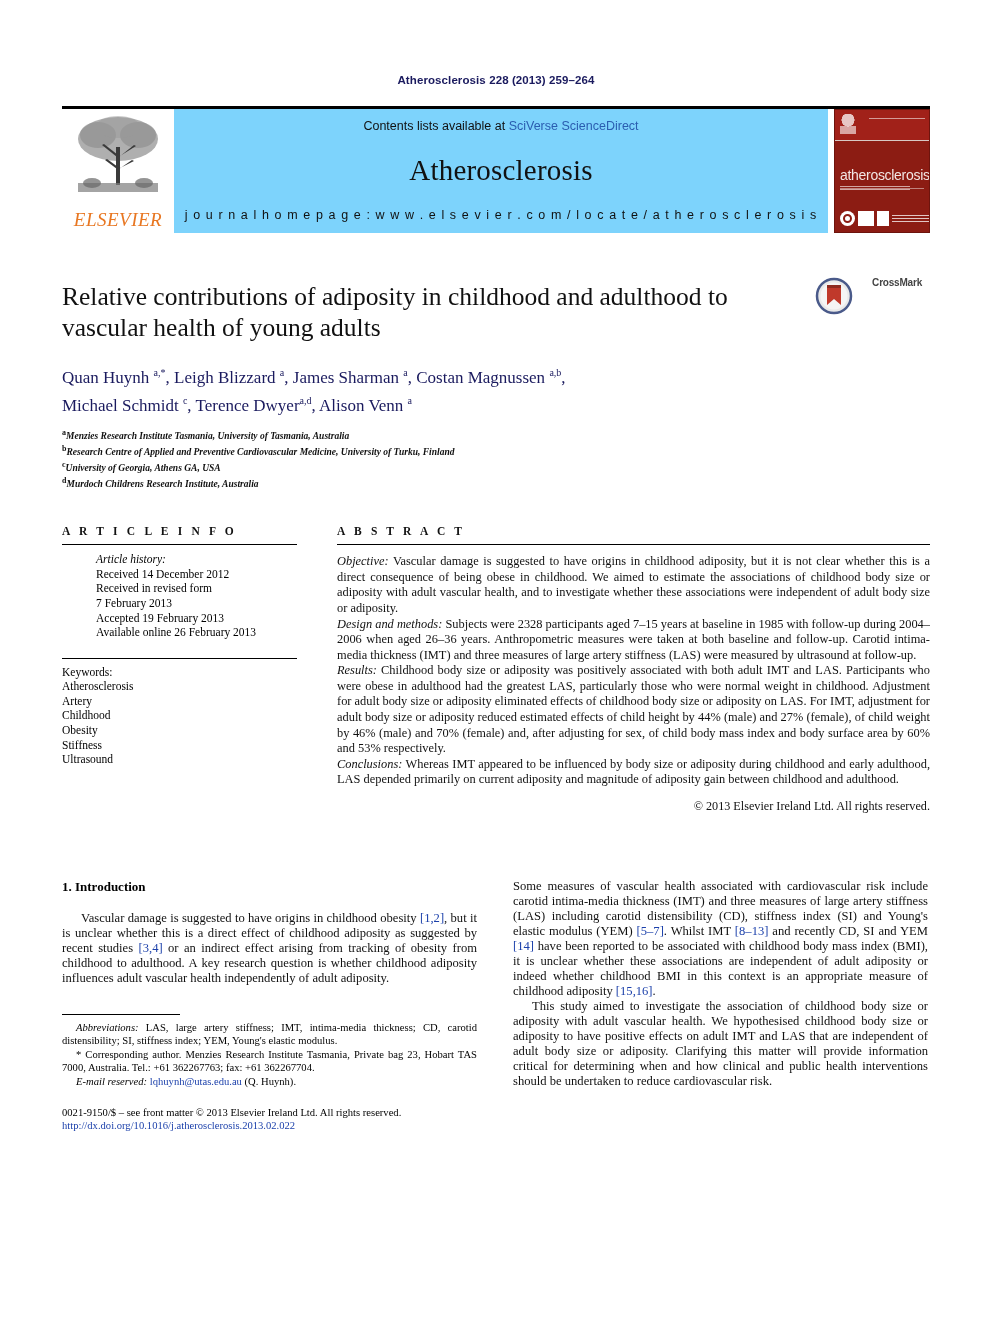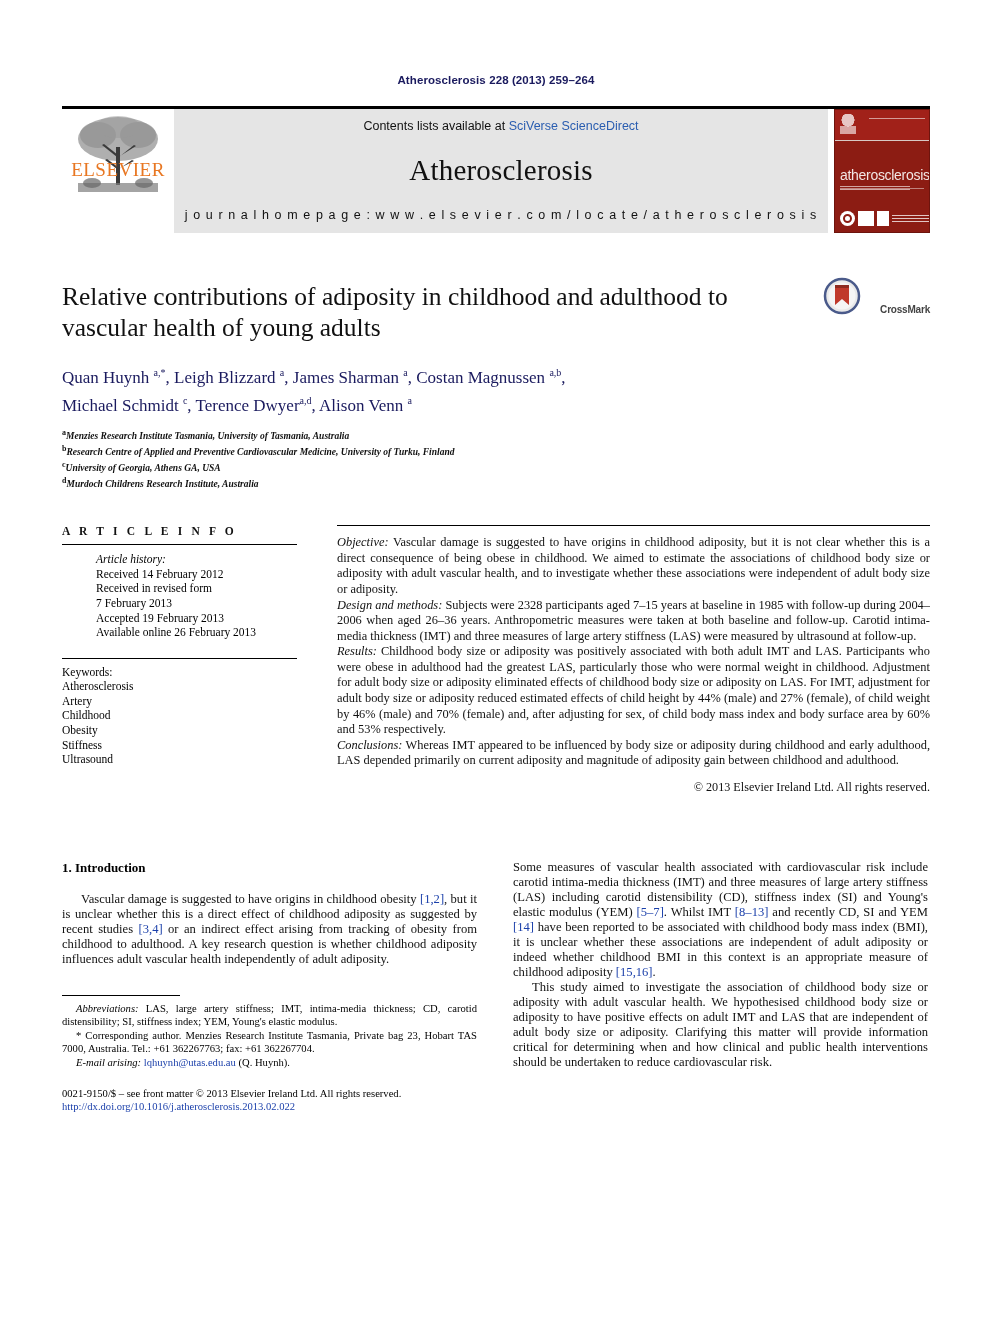--- a/index.html
+++ b/index.html
@@ -44,37 +44,38 @@
     height: 124px;
   }
   .elsevier-logo {
     width: 112px;
     flex: 0 0 112px;
     position: relative;
     border-right: 0;
     display: flex;
     flex-direction: column;
     align-items: center;
-    justify-content: center;
+    justify-content: flex-end;
     padding-bottom: 2px;
     box-sizing: border-box;
+    font-style: italic;
   }
   .tree-svg { position: absolute; top: 4px; left: 10px; }
   .elsevier-word {
     font-family: "Liberation Serif", serif;
     font-size: 19px;
     letter-spacing: 0.5px;
     color: #E87722;
     font-weight: normal;
     z-index: 2;
     position: relative;
   }
   .masthead-center {
     flex: 1 1 auto;
-    background: #e5e5e5;
+    background: #7dd3fc;
     display: flex;
     flex-direction: column;
     align-items: center;
     justify-content: space-between;
     padding: 10px 0 11px 0;
     box-sizing: border-box;
   }
   .contents-line {
     font-family: "Liberation Sans", sans-serif;
     font-size: 12.5px;
@@ -164,24 +165,24 @@
     font-size: 25.5px;
     line-height: 31px;
     font-weight: normal;
     color: #111;
     margin: 0;
     max-width: 700px;
     font-family: "Liberation Serif", serif;
   }
   .crossmark {
     position: absolute;
-    right: 0;
+    right: 8px;
     top: -4px;
     display: flex;
-    align-items: flex-end;
+    align-items: flex-start;
     gap: 19px;
   }
   .crossmark-label {
     font-family: "Liberation Sans", sans-serif;
     font-size: 10px;
     font-weight: bold;
     color: #444;
     letter-spacing: -0.2px;
   }
   .authors {
@@ -372,21 +373,21 @@
     </div>
   </div>
 
   <div class="info-grid">
 
     <div class="col-info">
       <div class="sec-head">A R T I C L E   I N F O</div>
       <div class="rule"></div>
       <div class="info-body">
         <div class="ital">Article history:</div>
-        <div>Received 14 February 2012</div>
+        <div>Received 14 December 2012</div>
         <div>Received in revised form</div>
         <div>7 February 2013</div>
         <div>Accepted 19 February 2013</div>
         <div>Available online 26 February 2013</div>
       </div>
 
       <div class="kw-block">
         <div class="kw-rule"></div>
         <div class="kw-body">
           <div class="ital">Keywords:</div>
@@ -394,20 +395,21 @@
           <div>Artery</div>
           <div>Childhood</div>
           <div>Obesity</div>
           <div>Stiffness</div>
           <div>Ultrasound</div>
         </div>
       </div>
     </div>
 
     <div class="col-abstract">
+      <div class="sec-head">A B S T R A C T</div>
       <div class="rule"></div>
       <div class="abstract-body">
         <p><span class="lbl">Objective:</span><span> Vascular damage is suggested to have origins in childhood adiposity, but it is not clear whether this is a direct consequence of being obese in childhood. We aimed to estimate the associations of childhood body size or adiposity with adult vascular health, and to investigate whether these associations were independent of adult body size or adiposity.</span></p>
         <p><span class="lbl">Design and methods:</span><span> Subjects were 2328 participants aged 7–15 years at baseline in 1985 with follow-up during 2004–2006 when aged 26–36 years. Anthropometric measures were taken at both baseline and follow-up. Carotid intima-media thickness (IMT) and three measures of large artery stiffness (LAS) were measured by ultrasound at follow-up.</span></p>
         <p><span class="lbl">Results:</span><span> Childhood body size or adiposity was positively associated with both adult IMT and LAS. Participants who were obese in adulthood had the greatest LAS, particularly those who were normal weight in childhood. Adjustment for adult body size or adiposity eliminated effects of childhood body size or adiposity on LAS. For IMT, adjustment for adult body size or adiposity reduced estimated effects of child height by 44% (male) and 27% (female), of child weight by 46% (male) and 70% (female) and, after adjusting for sex, of child body mass index and body surface area by 60% and 53% respectively.</span></p>
         <p><span class="lbl">Conclusions:</span><span> Whereas IMT appeared to be influenced by body size or adiposity during childhood and early adulthood, LAS depended primarily on current adiposity and magnitude of adiposity gain between childhood and adulthood.</span></p>
         <div class="copyright">© 2013 Elsevier Ireland Ltd. All rights reserved.</div>
       </div>
     </div>
   </div>
@@ -417,21 +419,21 @@
     <div class="body-col">
       <h2 class="body-h2">1.  Introduction</h2>
       <p class="body-p">
         Vascular damage is suggested to have origins in childhood obesity <span class="ref">[1,2]</span>, but it is unclear whether this is a direct effect of childhood adiposity as suggested by recent studies <span class="ref">[3,4]</span> or an indirect effect arising from tracking of obesity from childhood to adulthood. A key research question is whether childhood adiposity influences adult vascular health independently of adult adiposity.
       </p>
 
       <div class="footnotes">
         <div class="footnote-rule"></div>
         <p class="fn-p"><span class="ital">Abbreviations:</span><span> LAS, large artery stiffness; IMT, intima-media thickness; CD, carotid distensibility; SI, stiffness index; YEM, Young's elastic modulus.</span></p>
         <p class="fn-p">* Corresponding author. Menzies Research Institute Tasmania, Private bag 23, Hobart TAS 7000, Australia. Tel.: +61 362267763; fax: +61 362267704.</p>
-        <p class="fn-p"><span class="ital">E-mail arising:</span> <span class="fn-link">lqhuynh@utas.edu.au</span><span> (Q. Huynh).</span></p>
+        <p class="fn-p"><span class="ital">E-mail reserved:</span> <span class="fn-link">lqhuynh@utas.edu.au</span><span> (Q. Huynh).</span></p>
 
         <div class="issn-block">
           <div>0021-9150/$ – see front matter © 2013 Elsevier Ireland Ltd. All rights reserved.</div>
           <div class="doi-link">http://dx.doi.org/10.1016/j.atherosclerosis.2013.02.022</div>
         </div>
       </div>
     </div>
 
     <div class="body-col">
       <p class="body-p" style="text-indent:0">

